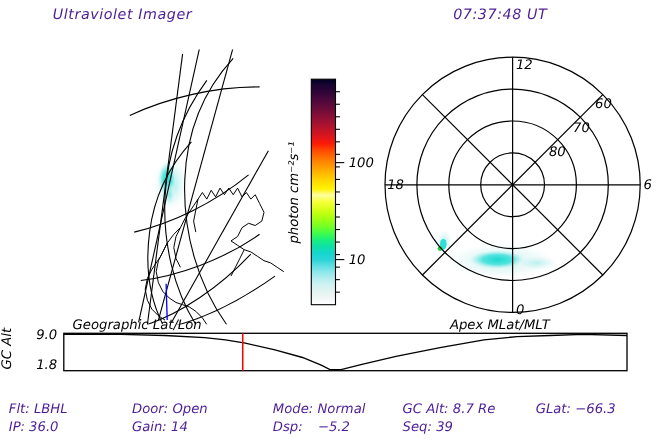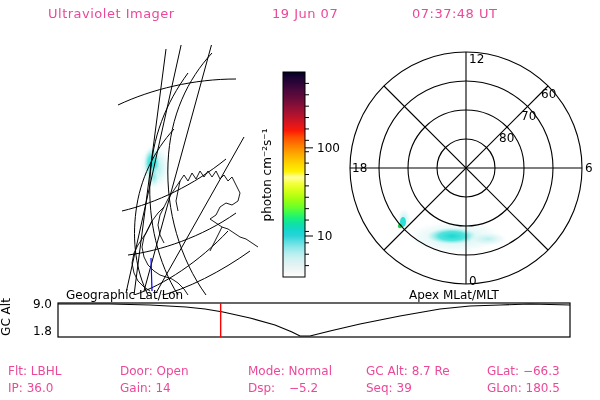--- a/index.html
+++ b/index.html
@@ -7,22 +7,23 @@
     margin: 0;
     padding: 0;
     background: #ffffff;
   }
   #app {
     position: relative;
     width: 600px;
     height: 400px;
     background: #ffffff;
     font-family: "DejaVu Sans", sans-serif;
-    color: #ec4899;
+    color: #4c1d95;
     overflow: hidden;
+    font-style: italic;
   }
   
   .hdr {
     position: absolute;
     top: 6px;
     font-size: 13px;
     letter-spacing: 0.5px;
     white-space: nowrap;
   }
   #hdr-title { left: 48px; }
@@ -148,21 +149,20 @@
   }
   .sfield .k { }
   .sfield .v { }
 </style>
 </head>
 <body>
 
 <div id="app">
 
   <div class="hdr" id="hdr-title">Ultraviolet Imager</div>
-  <div class="hdr" id="hdr-date">19 Jun 07</div>
   <div class="hdr" id="hdr-time">07:37:48 UT</div>
 
   <div class="panel" id="map-panel">
     <svg width="200" height="250" viewBox="0 0 200 250">
       <defs>
         <radialGradient id="aurGeoA" cx="50%" cy="50%" r="50%">
           <stop offset="0%" stop-color="#1ddbd2" stop-opacity="1"></stop>
           <stop offset="45%" stop-color="#47e2dc" stop-opacity="0.85"></stop>
           <stop offset="75%" stop-color="#b9f0ee" stop-opacity="0.55"></stop>
           <stop offset="100%" stop-color="#ffffff" stop-opacity="0"></stop>
@@ -415,20 +415,16 @@
         <span class="v">14</span>
       </div>
       <div class="sfield" style="left:248px">
         <span class="k">Dsp:</span>
         <span class="v" style="margin-left:10px">−5.2</span>
       </div>
       <div class="sfield" style="left:366px">
         <span class="k">Seq:</span>
         <span class="v">39</span>
       </div>
-      <div class="sfield" style="left:487px">
-        <span class="k">GLon:</span>
-        <span class="v">180.5</span>
-      </div>
     </div>
   </div>
 
 </div>
 
 </body></html>

